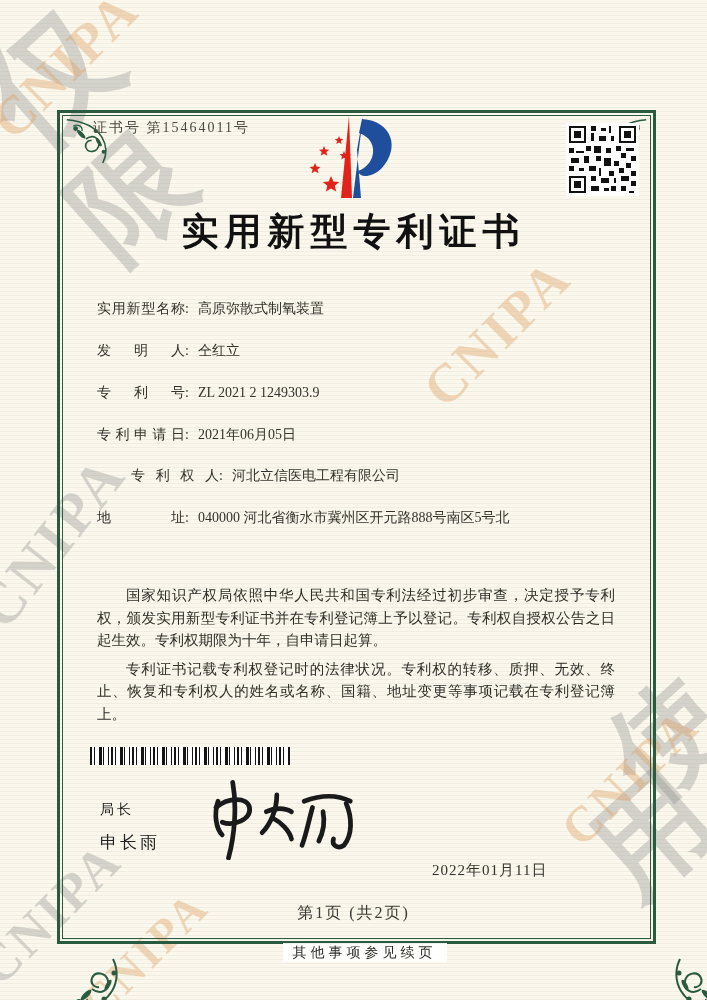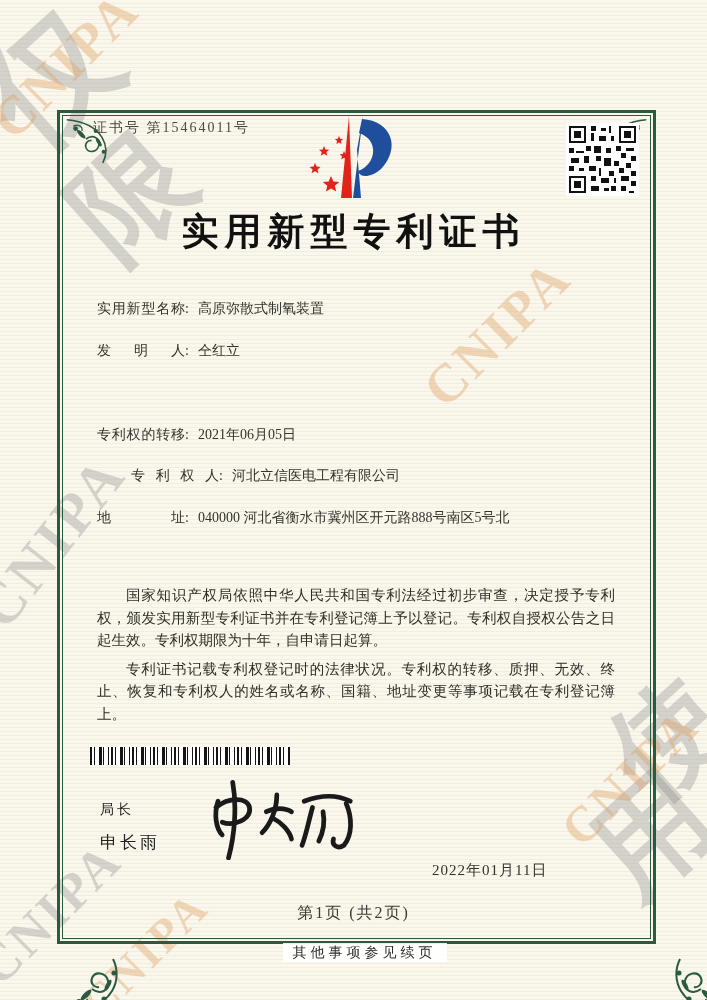--- a/index.html
+++ b/index.html
@@ -215,22 +215,25 @@
     </div>
 
     <div class="title">实用新型专利证书</div>
 
     <div class="frow f-name">
       <span class="flabel">实用新型名称</span><span class="fcolon">:</span><span class="fvalue">高原弥散式制氧装置</span>
     </div>
     <div class="frow f-inventor">
       <span class="flabel">发明人</span><span class="fcolon">:</span><span class="fvalue">仝红立</span>
     </div>
+    <div class="frow f-patno">
+      <span class="flabel">专利号</span><span class="fcolon">:</span><span class="fvalue">ZL 2021 2 1249303.9</span>
+    </div>
     <div class="frow f-appdate">
-      <span class="flabel">专利权的转移</span><span class="fcolon">:</span><span class="fvalue">2021年06月05日</span>
+      <span class="flabel">专利申请日</span><span class="fcolon">:</span><span class="fvalue">2021年06月05日</span>
     </div>
     <div class="frow f-patentee">
       <span class="flabel">专利权人</span><span class="fcolon">:</span><span class="fvalue">河北立信医电工程有限公司</span>
     </div>
     <div class="frow f-address">
       <span class="flabel">地址</span><span class="fcolon">:</span><span class="fvalue">040000 河北省衡水市冀州区开元路888号南区5号北</span>
     </div>
 
     <div class="paras">
       <p>国家知识产权局依照中华人民共和国专利法经过初步审查，决定授予专利权，颁发实用新型专利证书并在专利登记簿上予以登记。专利权自授权公告之日起生效。专利权期限为十年，自申请日起算。</p>

